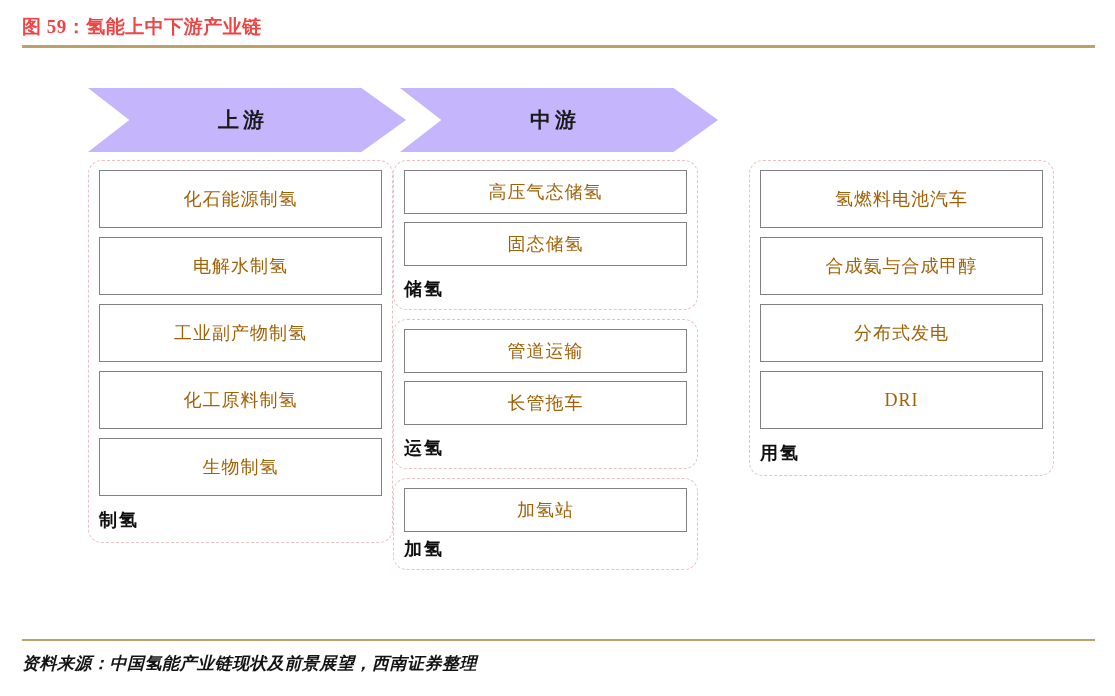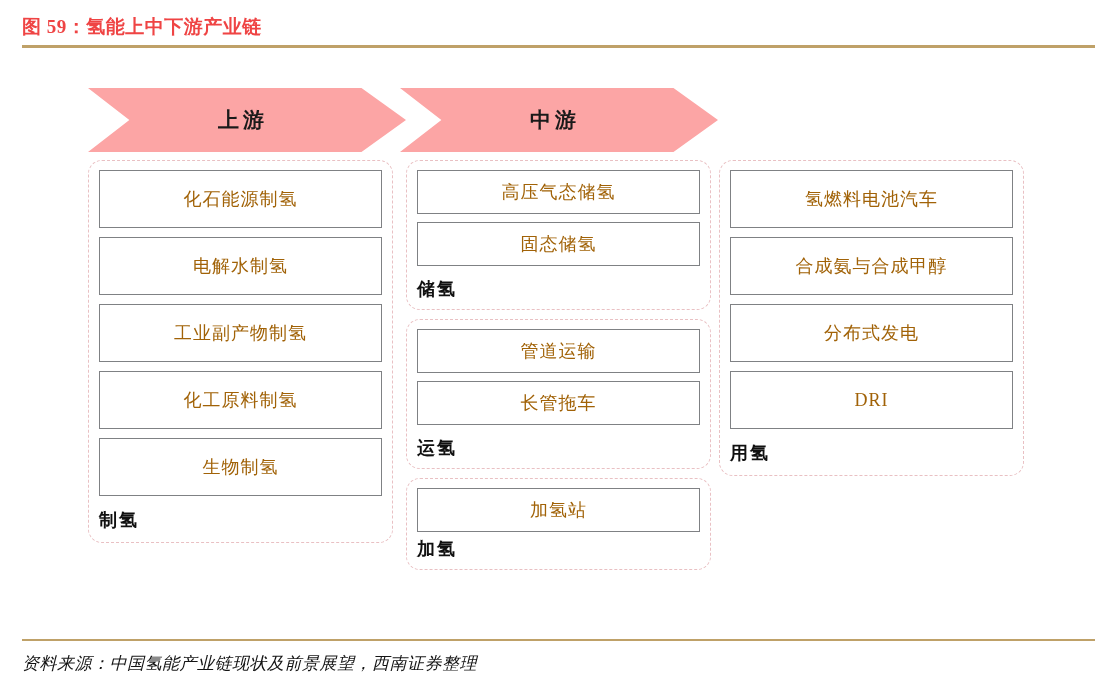--- a/index.html
+++ b/index.html
@@ -42,21 +42,21 @@
     position: absolute;
     left: 0;
     top: 88px;
     width: 1115px;
     height: 64px;
   }
   .chevron {
     position: absolute;
     top: 0;
     height: 64px;
-    background: #fca5a5;
+    background: #c4b5fd;
     display: flex;
     align-items: center;
     justify-content: center;
   }
   .chev-1 {
     left: 88px;
     width: 318px;
     clip-path: polygon(0 0, 86% 0, 100% 50%, 86% 100%, 0 100%, 13% 50%);
   }
   .chev-2 {
@@ -83,22 +83,22 @@
     left: 0;
     top: 0;
     width: 1115px;
     height: 696px;
   }
   .col {
     position: absolute;
     top: 160px;
   }
   .col-up    { left: 88px;  width: 305px; }
-  .col-mid   { left: 406px; width: 305px; }
-  .col-down  { left: 688px; width: 305px; padding-left: 31px; }
+  .col-mid   { left: 393px; width: 305px; }
+  .col-down  { left: 718px; width: 305px; padding-left: 31px; }
 
   
   .group {
     border: 1.6px dashed #e9c0c3;
     border-radius: 14px;
     box-sizing: border-box;
     padding: 9px 10px 4px 10px;
     margin-bottom: 9px;
     background: transparent;
   }
@@ -148,21 +148,21 @@
     width: 1073px;
     height: 2px;
     background: #bfa168;
   }
   .source {
     position: absolute;
     left: 22px;
     top: 652px;
     font-family: "Liberation Serif", "DejaVu Serif", serif;
     font-style: italic;
-    font-weight: normal;
+    font-weight: bold;
     font-size: 17px;
     color: #141414;
     letter-spacing: 0.5px;
     white-space: nowrap;
   }
 </style>
 </head>
 <body>
 
 <div class="fig-title">图 59：氢能上中下游产业链</div>

